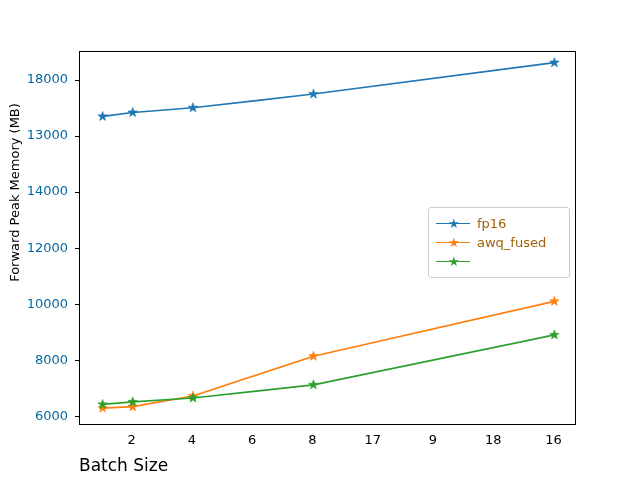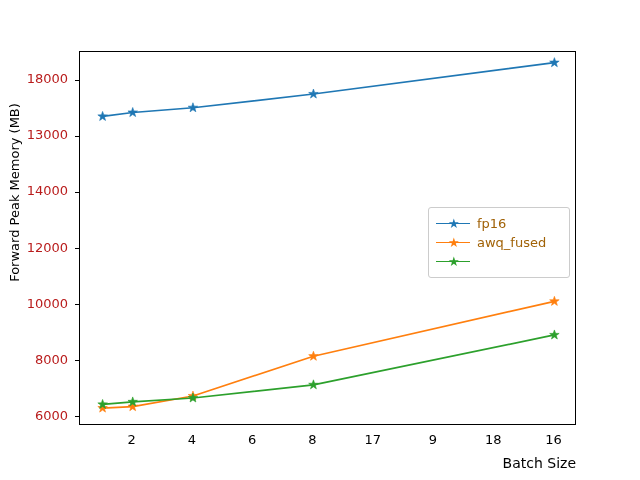--- a/index.html
+++ b/index.html
@@ -68,40 +68,40 @@
     left: 0;
     top: 0;
     width: 79px;
     height: 0;
   }
   .ytick-label {
     position: absolute;
     right: 11px;
     top: -9px;
     font-size: 13px;
-    color: #b91c1c;
+    color: #0369a1;
     text-align: right;
     white-space: nowrap;
   }
   .ytick-mark {
     position: absolute;
     right: 0;
     top: -0.6px;
     width: 4px;
     height: 1.2px;
     background: #000000;
   }
   
   #xlabel {
     position: absolute;
     left: 79px;
     top: 455px;
     width: 497px;
-    text-align: right;
-    font-size: 14px;
+    text-align: left;
+    font-size: 17px;
     color: #000000;
   }
   .xtick-wrap {
     position: absolute;
     top: 425px;
     height: 0;
     width: 0;
   }
   .xtick-label {
     position: absolute;

